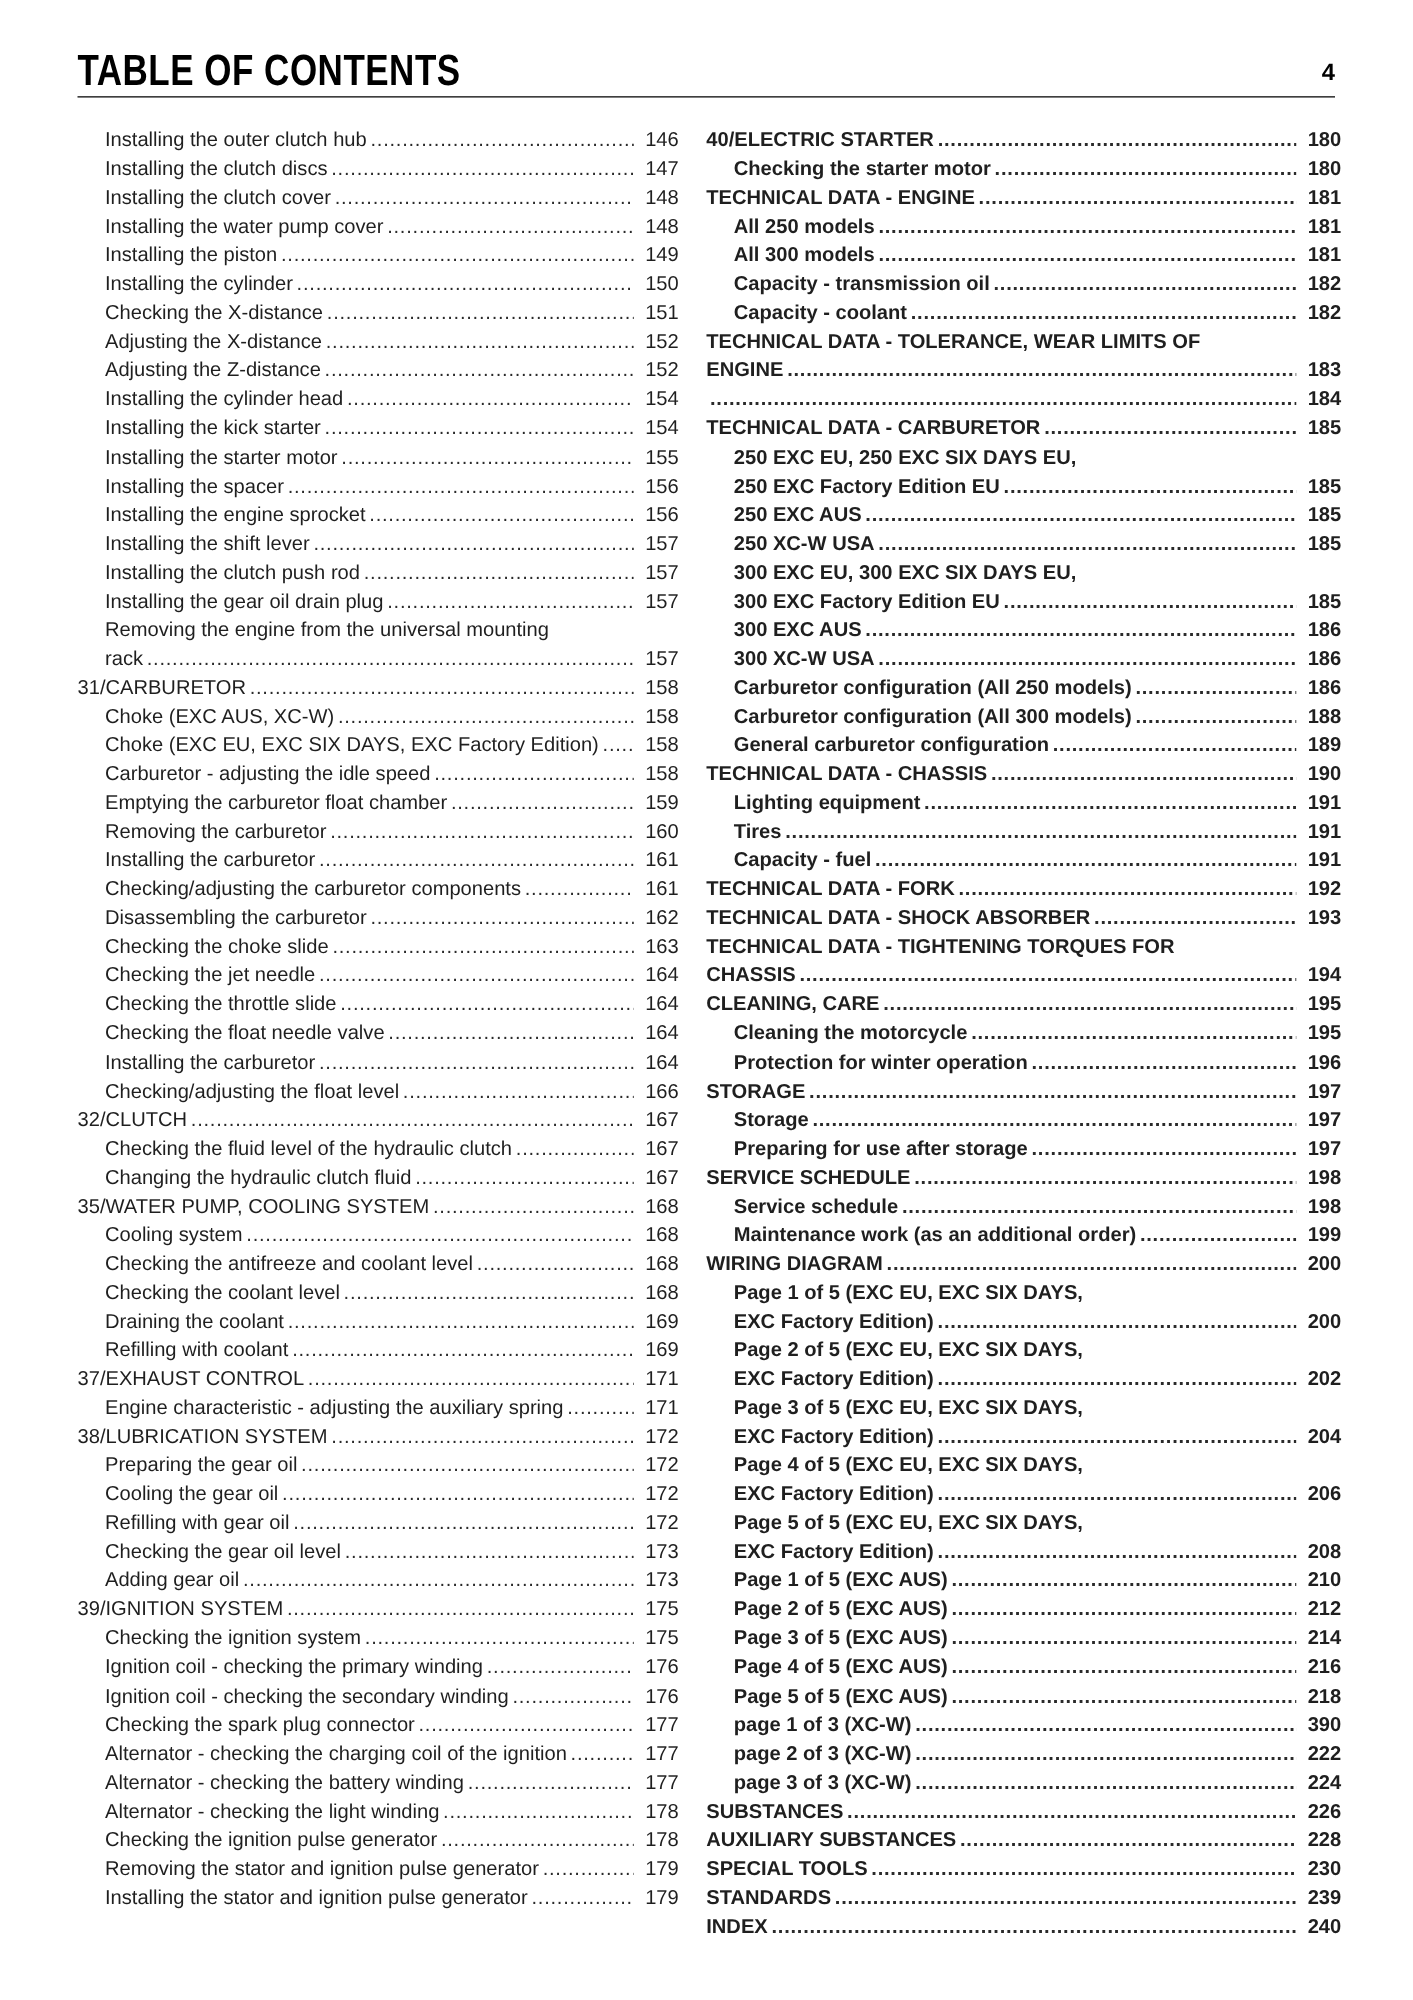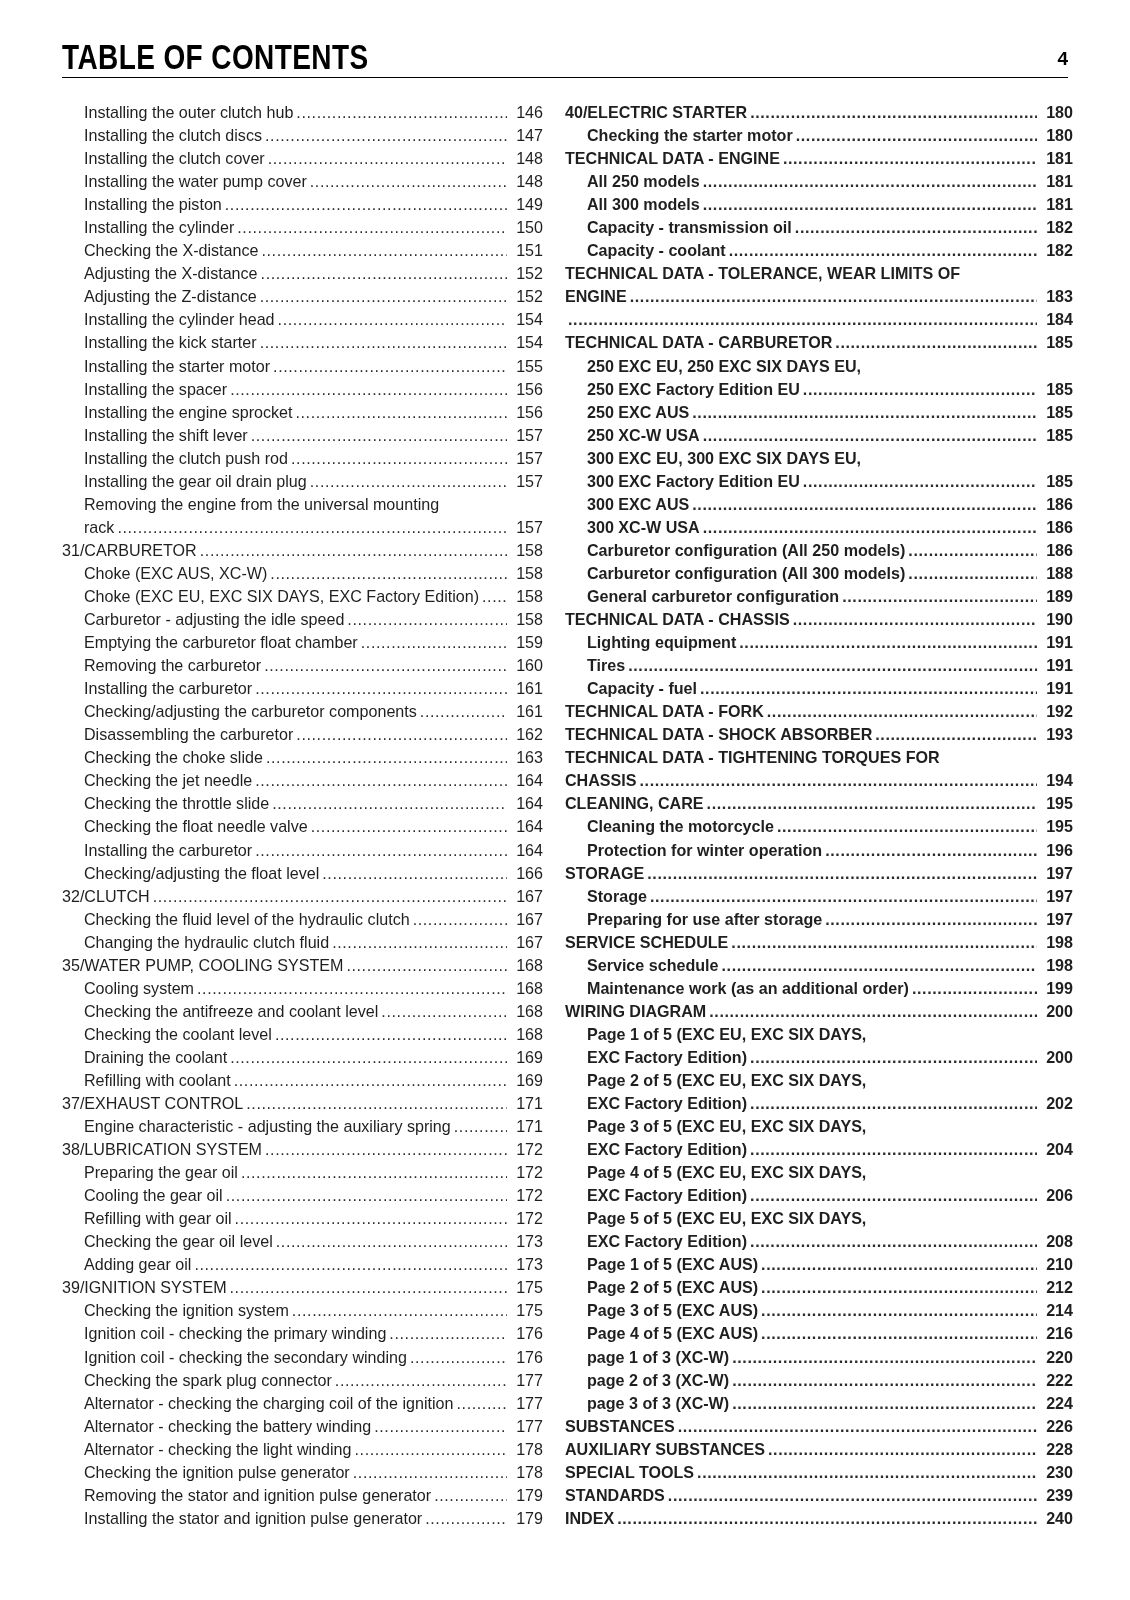--- a/index.html
+++ b/index.html
@@ -931,23 +931,30 @@
         </div>
         <div class="entry lvl-2">
           <div class="row">
             <span class="label">Page 4 of 5 (EXC AUS)</span>
             <span class="leader"></span>
             <span class="pageno">216</span>
           </div>
         </div>
         <div class="entry lvl-2">
           <div class="row">
+            <span class="label">Page 5 of 5 (EXC AUS)</span>
+            <span class="leader"></span>
+            <span class="pageno">218</span>
+          </div>
+        </div>
+        <div class="entry lvl-2">
+          <div class="row">
             <span class="label">page 1 of 3 (XC-W)</span>
             <span class="leader"></span>
-            <span class="pageno">220</span>
+            <span class="pageno">390</span>
           </div>
         </div>
         <div class="entry lvl-2">
           <div class="row">
             <span class="label">page 2 of 3 (XC-W)</span>
             <span class="leader"></span>
             <span class="pageno">222</span>
           </div>
         </div>
         <div class="entry lvl-2">

